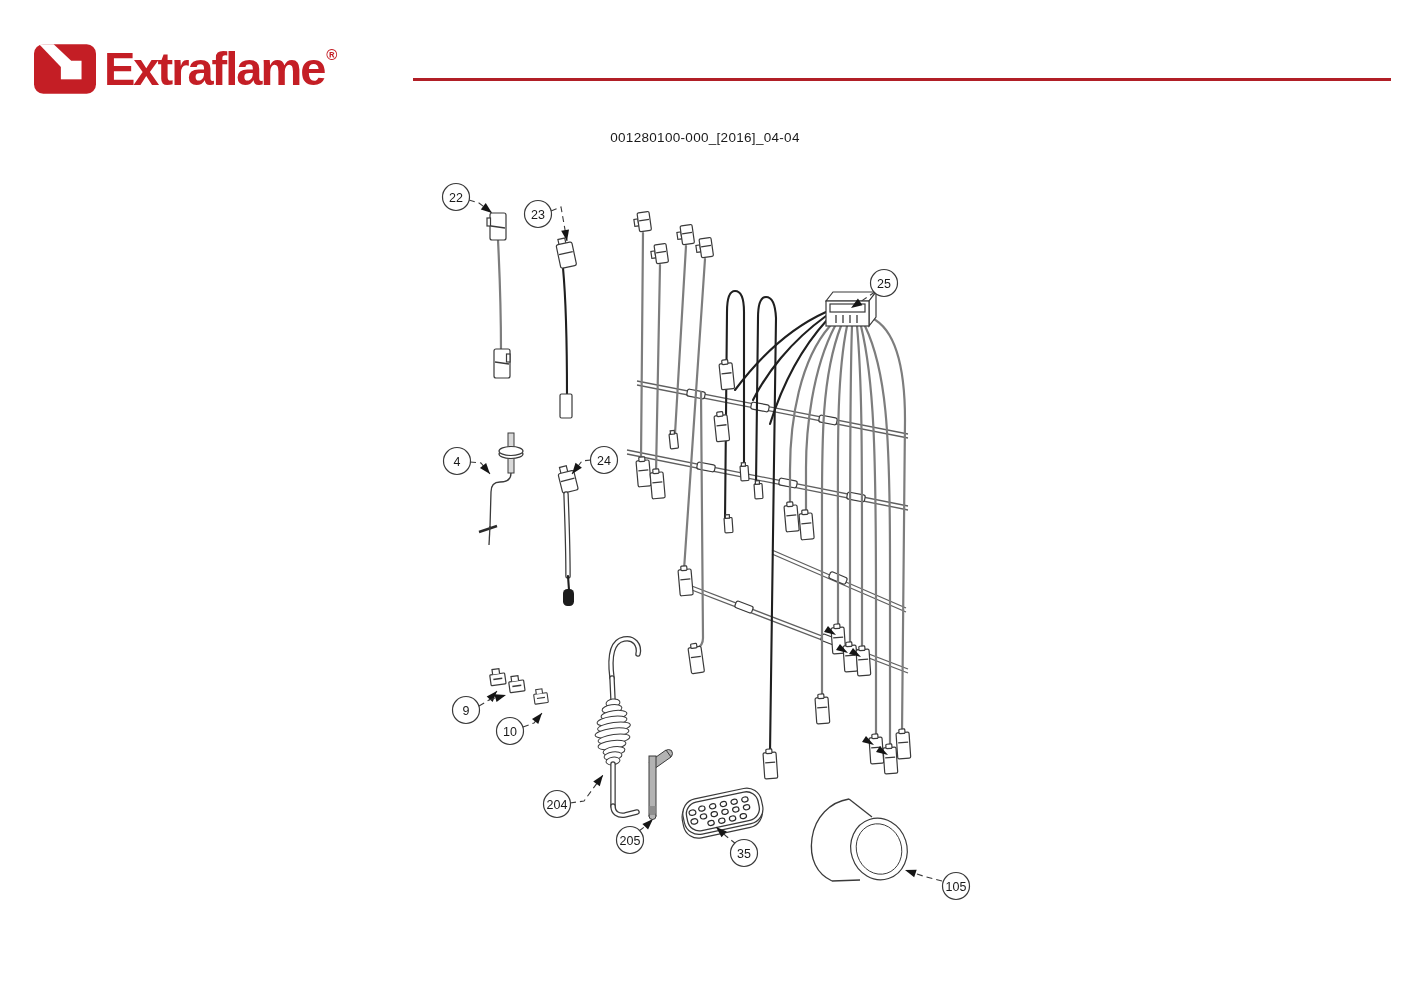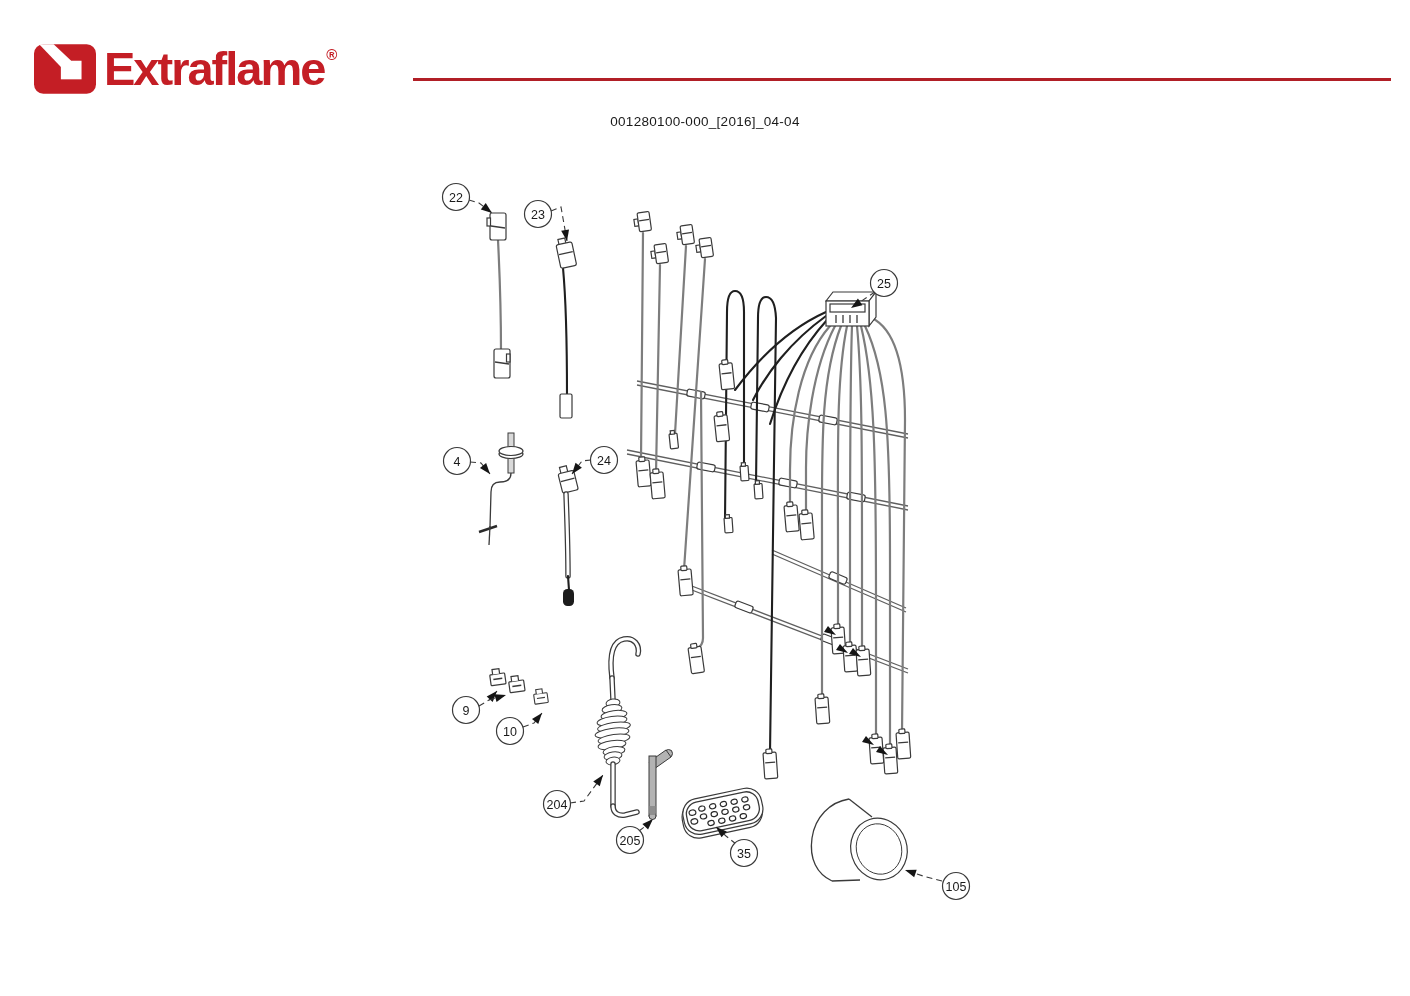--- a/index.html
+++ b/index.html
@@ -4,21 +4,21 @@
 <style>
   html,body{margin:0;padding:0;background:#fff;}
   .page{position:relative;width:1410px;height:996px;background:#fff;overflow:hidden;
         font-family:"Liberation Sans",sans-serif;}
   
   .logo{position:absolute;left:34px;top:44px;display:flex;align-items:flex-start;}
   .logo-mark{display:block;margin-right:8px;}
   .brand{color:#c41e25;font-weight:bold;font-size:47px;line-height:50px;letter-spacing:-2px;}
   .regmark{color:#c41e25;font-size:15px;font-weight:bold;position:relative;top:2px;left:2px;}
   .red-rule{position:absolute;left:413px;top:78px;width:978px;height:3px;background:#b11f26;}
-  .drawing-title{position:absolute;left:0;right:0;top:114px;text-align:center;
+  .drawing-title{position:absolute;left:0;right:0;top:130px;text-align:center;
         font-size:13.5px;color:#1a1a1a;letter-spacing:.3px;}
   
   svg.diagram{position:absolute;left:0;top:0;}
   .ln{stroke:#3a3a3a;stroke-width:1.3;fill:none;}
   .wh{fill:#fff;stroke:#3a3a3a;stroke-width:1.2;}
   .wr{stroke:#7d7d7d;stroke-width:2.2;fill:none;stroke-linecap:round;}
   .dk{stroke:#1f1f1f;stroke-width:2.1;fill:none;stroke-linecap:round;}
   .tr{stroke:#5f5f5f;stroke-width:1.3;fill:none;}
   .tube-o{stroke:#3a3a3a;stroke-width:5.5;fill:none;stroke-linecap:round;}
   .tube-i{stroke:#fff;stroke-width:3;fill:none;stroke-linecap:round;}

